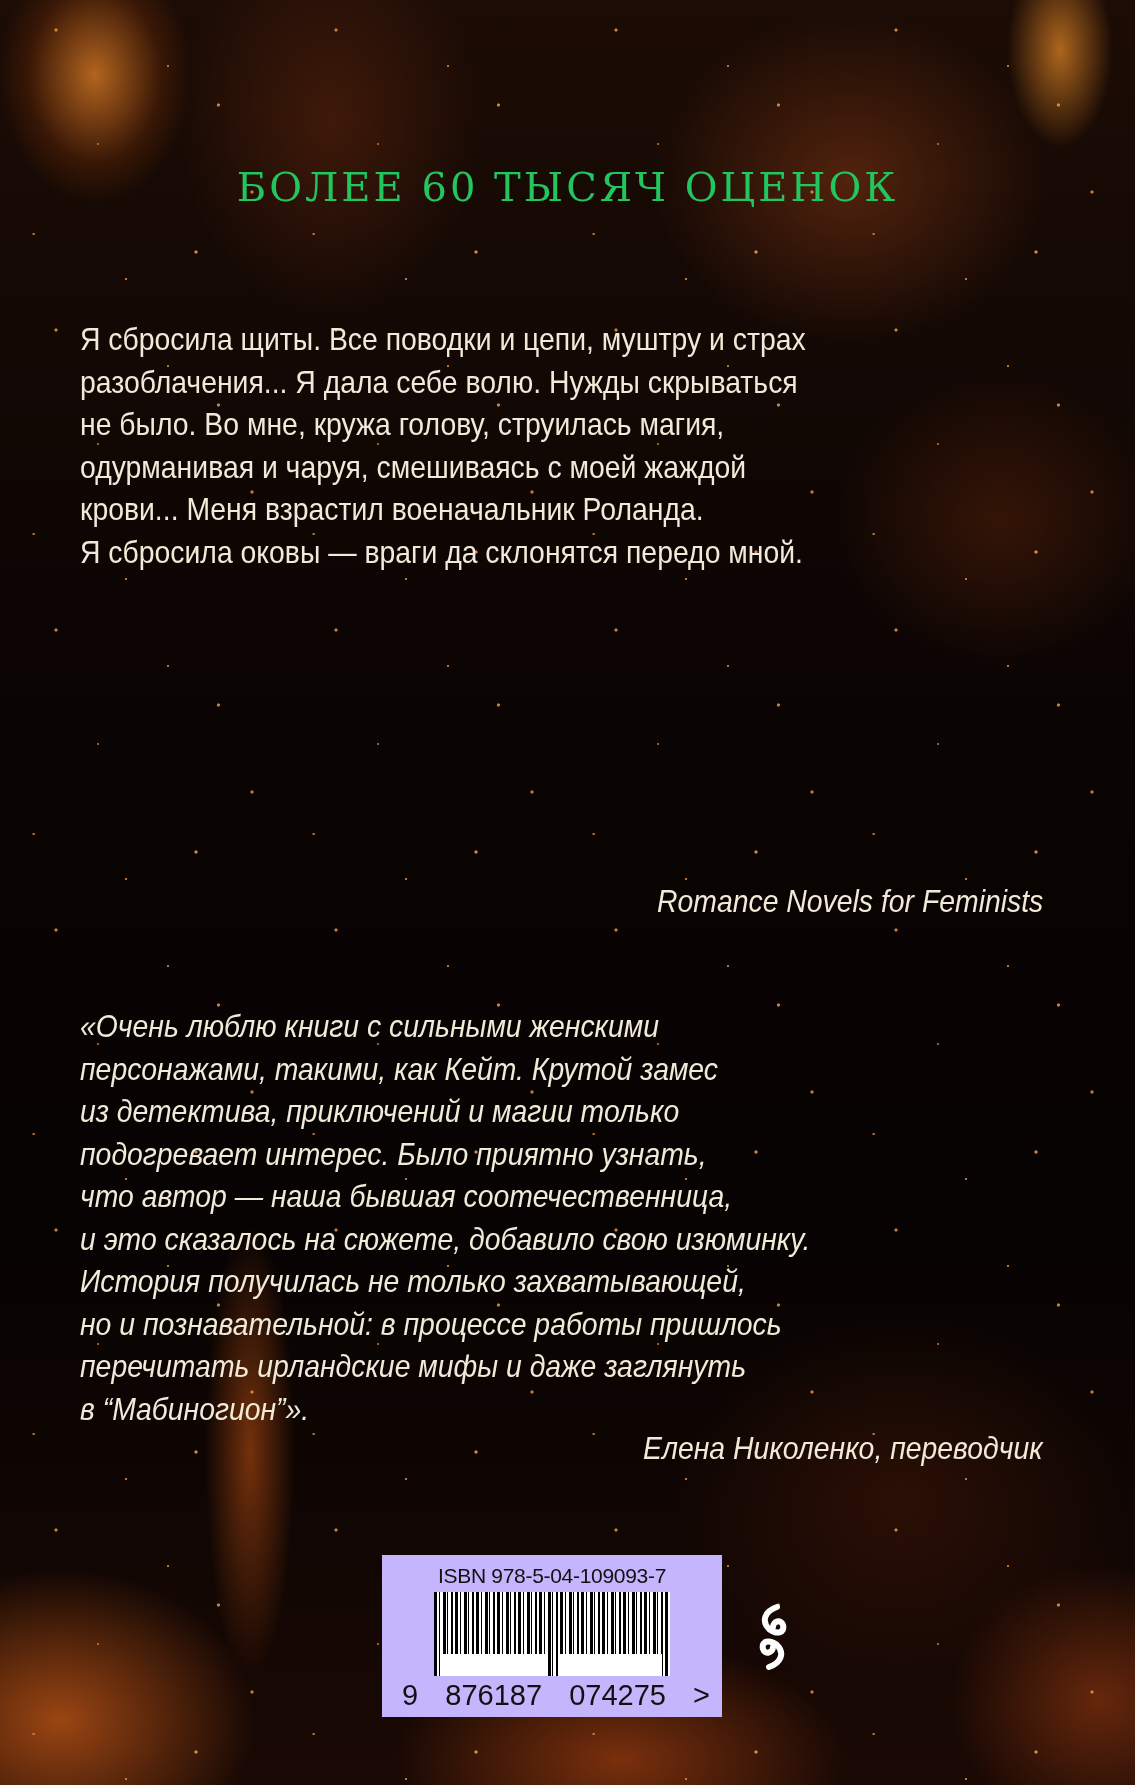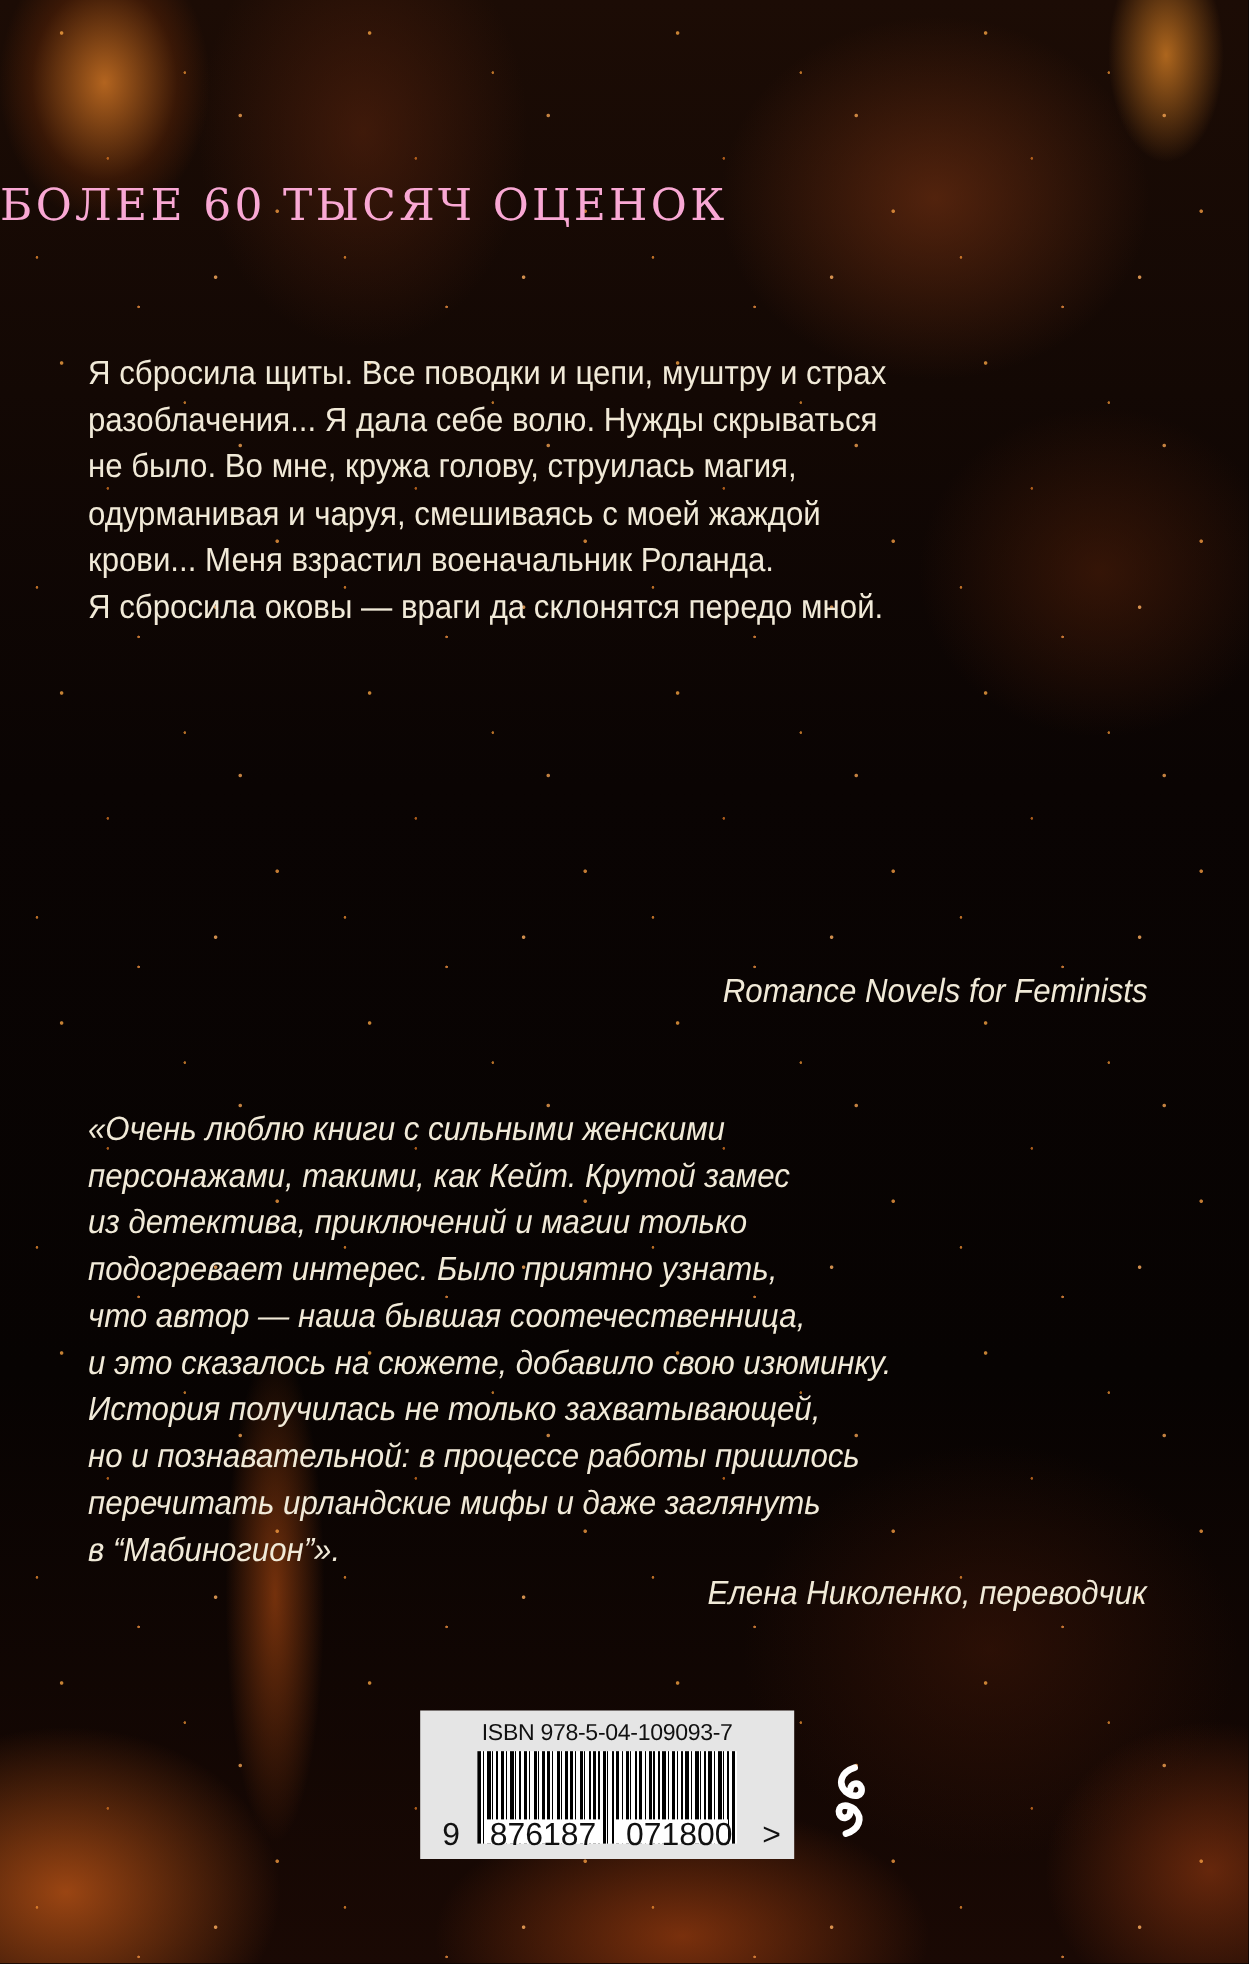--- a/index.html
+++ b/index.html
@@ -34,21 +34,21 @@
       radial-gradient(circle 1.5px at 12% 78%, #e88a30 60%, transparent),
       radial-gradient(circle 2px at 70% 84%, #ffb060 60%, transparent),
       radial-gradient(circle 1.5px at 45% 93%, #f09040 60%, transparent);
     background-size: 280px 300px;
     opacity: 0.8;
   }
   .layer { position: absolute; inset: 0; }
 
   .headline {
     position: absolute; left: 0; right: 0; top: 158px;
-    color: #f9a8d4;
+    text-align: center; color: #22c55e;
     font-family: "DejaVu Serif", serif;
     font-size: 40px; letter-spacing: 3px; line-height: 58px;
     font-variant: small-caps;
   }
   .headline div { white-space: nowrap; }
 
   .text-block {
     position: absolute; left: 80px; width: 980px;
     color: #f1ead8;
     font-family: "Liberation Sans", sans-serif;
@@ -65,22 +65,22 @@
     font-family: "Liberation Sans", sans-serif;
     font-size: 30.5px; line-height: 42.5px;
     position: absolute; right: 92px;
     transform-origin: right; transform: scaleX(0.93);
     white-space: nowrap;
   }
   .attr1 { top: 880px; }
   .attr2 { top: 1427px; }
 
   .barcode {
-    position: absolute; left: 382px; top: 1555px; width: 340px; height: 135px;
-    background: #e5e5e5;
+    position: absolute; left: 382px; top: 1555px; width: 340px; height: 162px;
+    background: #c4b5fd;
     box-sizing: border-box; padding: 10px 20px 8px 20px;
   }
   .isbn-label {
     font-family: "Liberation Sans", sans-serif; font-size: 21px; color: #111;
     text-align: center; letter-spacing: -0.3px; line-height: 22px;
   }
   .bars {
     margin: 5px auto 0 auto; width: 236px; height: 84px; position: relative;
     background: repeating-linear-gradient(90deg,
       #000 0 3px, #fff 3px 5px, #000 5px 6px, #fff 6px 9px, #000 9px 12px, #fff 12px 13px,
@@ -138,21 +138,21 @@
     <div class="line">в “Мабиногион”».</div>
   </div>
   <div class="attribution attr2">Елена Николенко, переводчик</div>
 
   <div class="barcode">
     <div class="isbn-label">ISBN 978-5-04-109093-7</div>
     <div class="bars"></div>
     <div class="ean-digits">
       <span>9</span>
       <span>876187</span>
-      <span>071800</span>
+      <span>074275</span>
       <span>&gt;</span>
     </div>
   </div>
 
   <div class="logo">
     <svg width="36" height="68" viewBox="0 0 36 68">
       <path d="M22 4 C 10 8, 6 18, 14 26 C 22 32, 30 30, 28 22 C 26 16, 18 18, 18 24" fill="none" stroke="#ffffff" stroke-width="6" stroke-linecap="round"></path>
       <path d="M14 64 C 26 60, 30 50, 22 42 C 14 36, 6 38, 8 46 C 10 52, 18 50, 18 44" fill="none" stroke="#ffffff" stroke-width="6" stroke-linecap="round"></path>
     </svg>
   </div>

